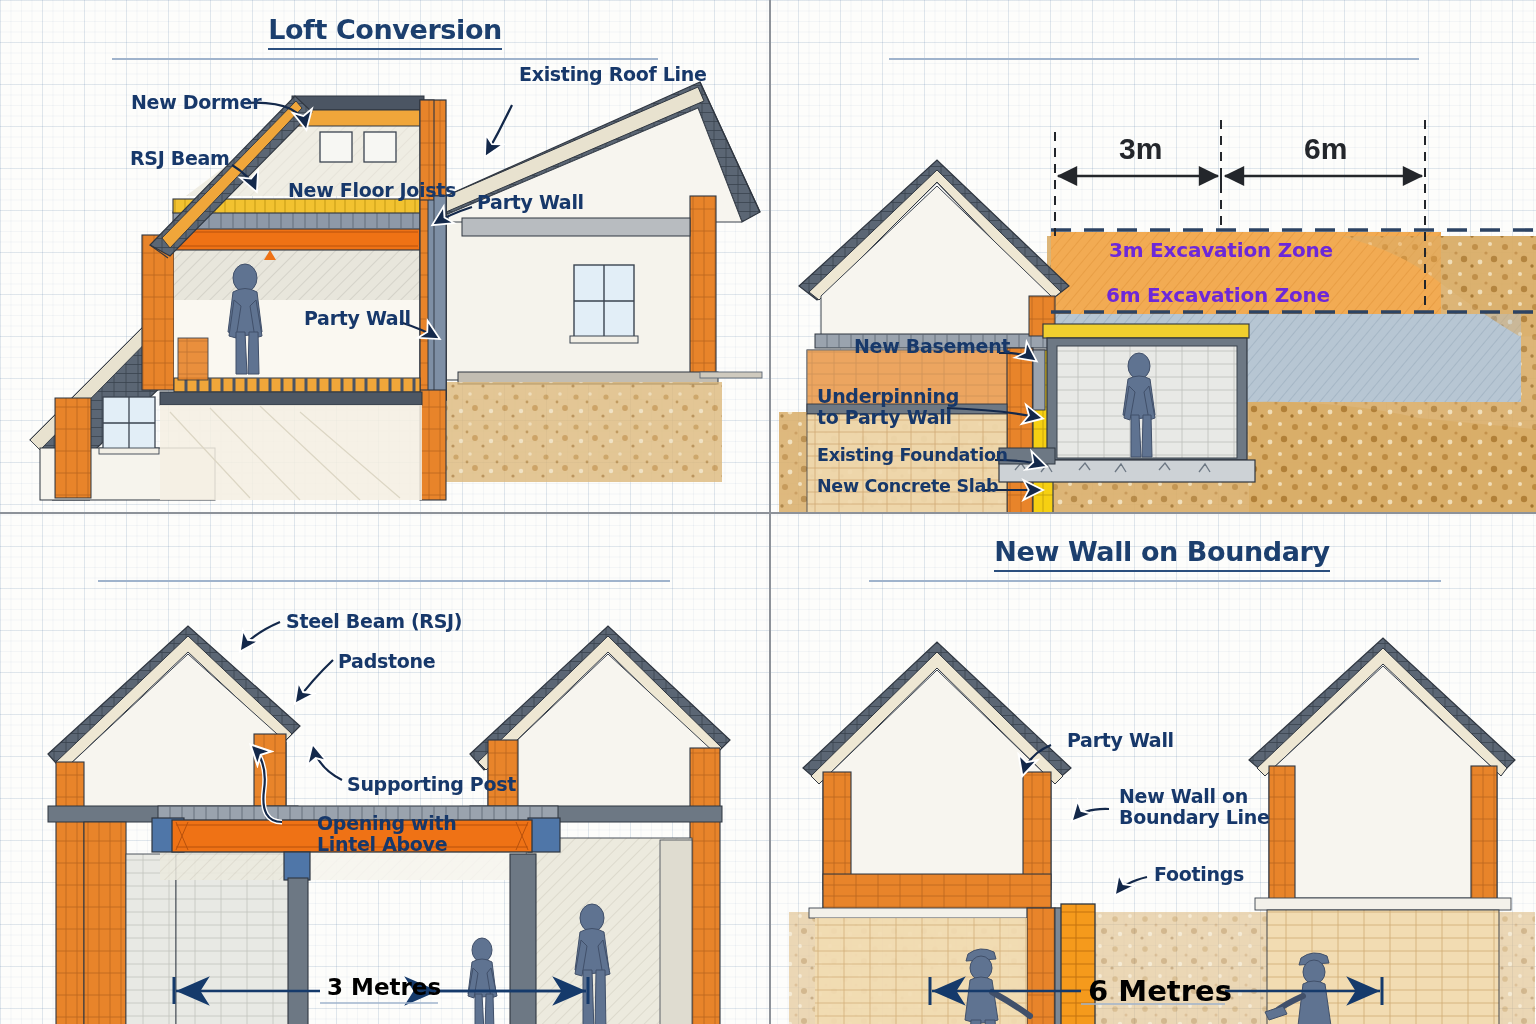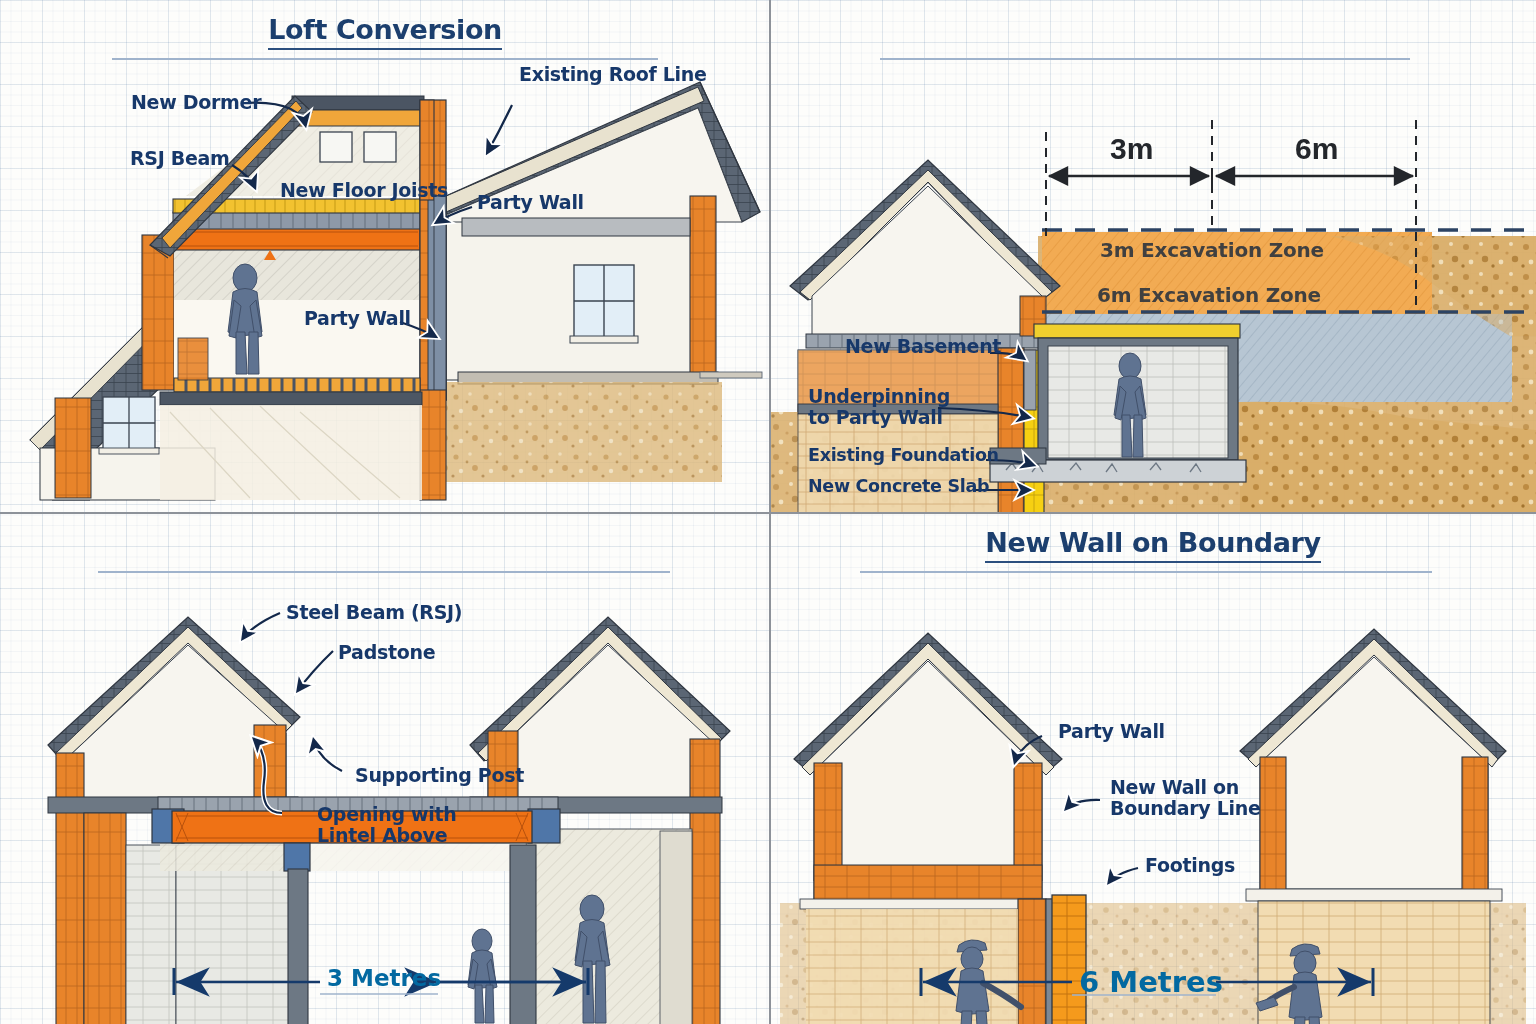--- a/index.html
+++ b/index.html
@@ -16,21 +16,21 @@
     position:absolute;inset:0;
     background-image:
       linear-gradient(to right, rgba(120,150,185,.16) 1px, transparent 1px),
       linear-gradient(to bottom, rgba(120,150,185,.16) 1px, transparent 1px),
       linear-gradient(to right, rgba(140,165,195,.09) 1px, transparent 1px),
       linear-gradient(to bottom, rgba(140,165,195,.09) 1px, transparent 1px);
     background-size:42px 42px,42px 42px,10.5px 10.5px,10.5px 10.5px;
     pointer-events:none;
   }
   
-  #board{position:absolute;inset:0;display:grid;grid-template-columns:770px 766px;grid-template-rows:513px 511px;}
+  #board{position:absolute;inset:0;display:grid;grid-template-columns:770px 766px;grid-template-rows:513px 511px;gap:9px;}
   .panel{position:relative;overflow:hidden;}
   .vdiv,.hdiv{position:absolute;background:#8d9299;z-index:40;pointer-events:none;}
   .vdiv{left:769px;top:0;width:2px;height:1024px;}
   .hdiv{left:0;top:512px;height:2px;width:1536px;}
 
   
   .title{
     position:absolute;left:0;right:0;top:14px;text-align:center;
     font-family:"DejaVu Sans", sans-serif;
     font-weight:bold;font-size:27px;letter-spacing:-.4px;
@@ -42,29 +42,29 @@
   
   .lbl{
     position:absolute;z-index:28;
     font-family:"DejaVu Sans", sans-serif;
     color:#17386a;font-size:19px;font-weight:600;
     line-height:1.13;letter-spacing:-.3px;white-space:pre-line;
   }
   .lbl.sm{font-size:17.5px;}
   .dimtxt{
     position:absolute;z-index:28;font-family:"DejaVu Sans", sans-serif;
-    font-weight:bold;color:#0369a1;
+    font-weight:bold;color:#000000;
   }
   .mtxt{
     position:absolute;z-index:28;font-family:Liberation Sans, sans-serif;
     font-weight:bold;color:#23262b;font-size:30px;
   }
   .zonetxt{
     position:absolute;z-index:26;font-family:"DejaVu Sans", sans-serif;
-    font-weight:bold;color:#404040;font-size:20px;letter-spacing:-.2px;
+    font-weight:bold;color:#6d28d9;font-size:20px;letter-spacing:-.2px;
   }
   svg{position:absolute;left:0;top:0;overflow:visible;}
   .ov{z-index:27;}
 </style>
 </head>
 <body>
 
 <div id="grid"></div>
 
 <div id="board">
@@ -209,21 +209,21 @@
       <path d="M245 103 Q300 100 306 128" fill="none" stroke="#13284a" stroke-width="2.2" marker-end="url(#ah1)"></path>
       <path d="M512 105 Q500 130 486 155" fill="none" stroke="#13284a" stroke-width="2.2" marker-end="url(#ah1)"></path>
       <path d="M232 165 Q250 176 256 190" fill="none" stroke="#13284a" stroke-width="2.2" marker-end="url(#ah1)"></path>
       <path d="M472 207 Q450 214 434 224" fill="none" stroke="#13284a" stroke-width="2.2" marker-end="url(#ah1)"></path>
       <path d="M400 322 Q424 330 438 338" fill="none" stroke="#13284a" stroke-width="2.2" marker-end="url(#ah1)"></path>
     </svg>
 
     <div class="lbl" style="left:131px;top:92px;">New Dormer</div>
     <div class="lbl" style="left:519px;top:64px;">Existing Roof Line</div>
     <div class="lbl" style="left:130px;top:148px;">RSJ Beam</div>
-    <div class="lbl" style="left:280px;top:180px;">New Floor Joists</div>
+    <div class="lbl" style="left:288px;top:180px;">New Floor Joists</div>
     <div class="lbl" style="left:477px;top:192px;">Party Wall</div>
     <div class="lbl" style="left:304px;top:308px;">Party Wall</div>
   </div>
 
   <div class="panel">
     <div class="titlerule" style="left:110px;right:126px;"></div>
 
     <svg width="766" height="513" viewBox="0 0 766 513">
       <defs>
         <pattern id="b2brkO" width="22" height="11" patternUnits="userSpaceOnUse">
@@ -492,21 +492,21 @@
       <path d="M280 100 Q252 112 241 128" fill="none" stroke="#13284a" stroke-width="2.2" marker-end="url(#ah3)"></path>
       <path d="M333 138 Q312 158 296 180" fill="none" stroke="#13284a" stroke-width="2.2" marker-end="url(#ah3)"></path>
       <path d="M342 258 Q318 246 313 224" fill="none" stroke="#fff" stroke-width="5"></path>
       <path d="M342 258 Q318 246 313 224" fill="none" stroke="#13284a" stroke-width="2.2" marker-end="url(#ah3)"></path>
       <path d="M282 300 Q260 300 264 268 Q268 240 252 224" fill="none" stroke="#fff" stroke-width="5"></path>
       <path d="M282 300 Q260 300 264 268 Q268 240 252 224" fill="none" stroke="#13284a" stroke-width="2.2" marker-end="url(#ah3)"></path>
     </svg>
 
     <div class="lbl" style="left:286px;top:89px;">Steel Beam (RSJ)</div>
     <div class="lbl" style="left:338px;top:129px;">Padstone</div>
-    <div class="lbl" style="left:347px;top:252px;margin-left:8px;">Supporting Post</div>
+    <div class="lbl" style="left:347px;top:252px;">Supporting Post</div>
     <div class="lbl" style="left:317px;top:291px;">Opening with
 Lintel Above</div>
 
     <div class="dimtxt" style="left:327px;top:452px;font-size:23px;">3 Metres</div>
   </div>
 
   <div class="panel">
     <div class="title"><span>New Wall on Boundary</span></div>
     <div class="titlerule" style="left:90px;right:104px;"></div>
 

